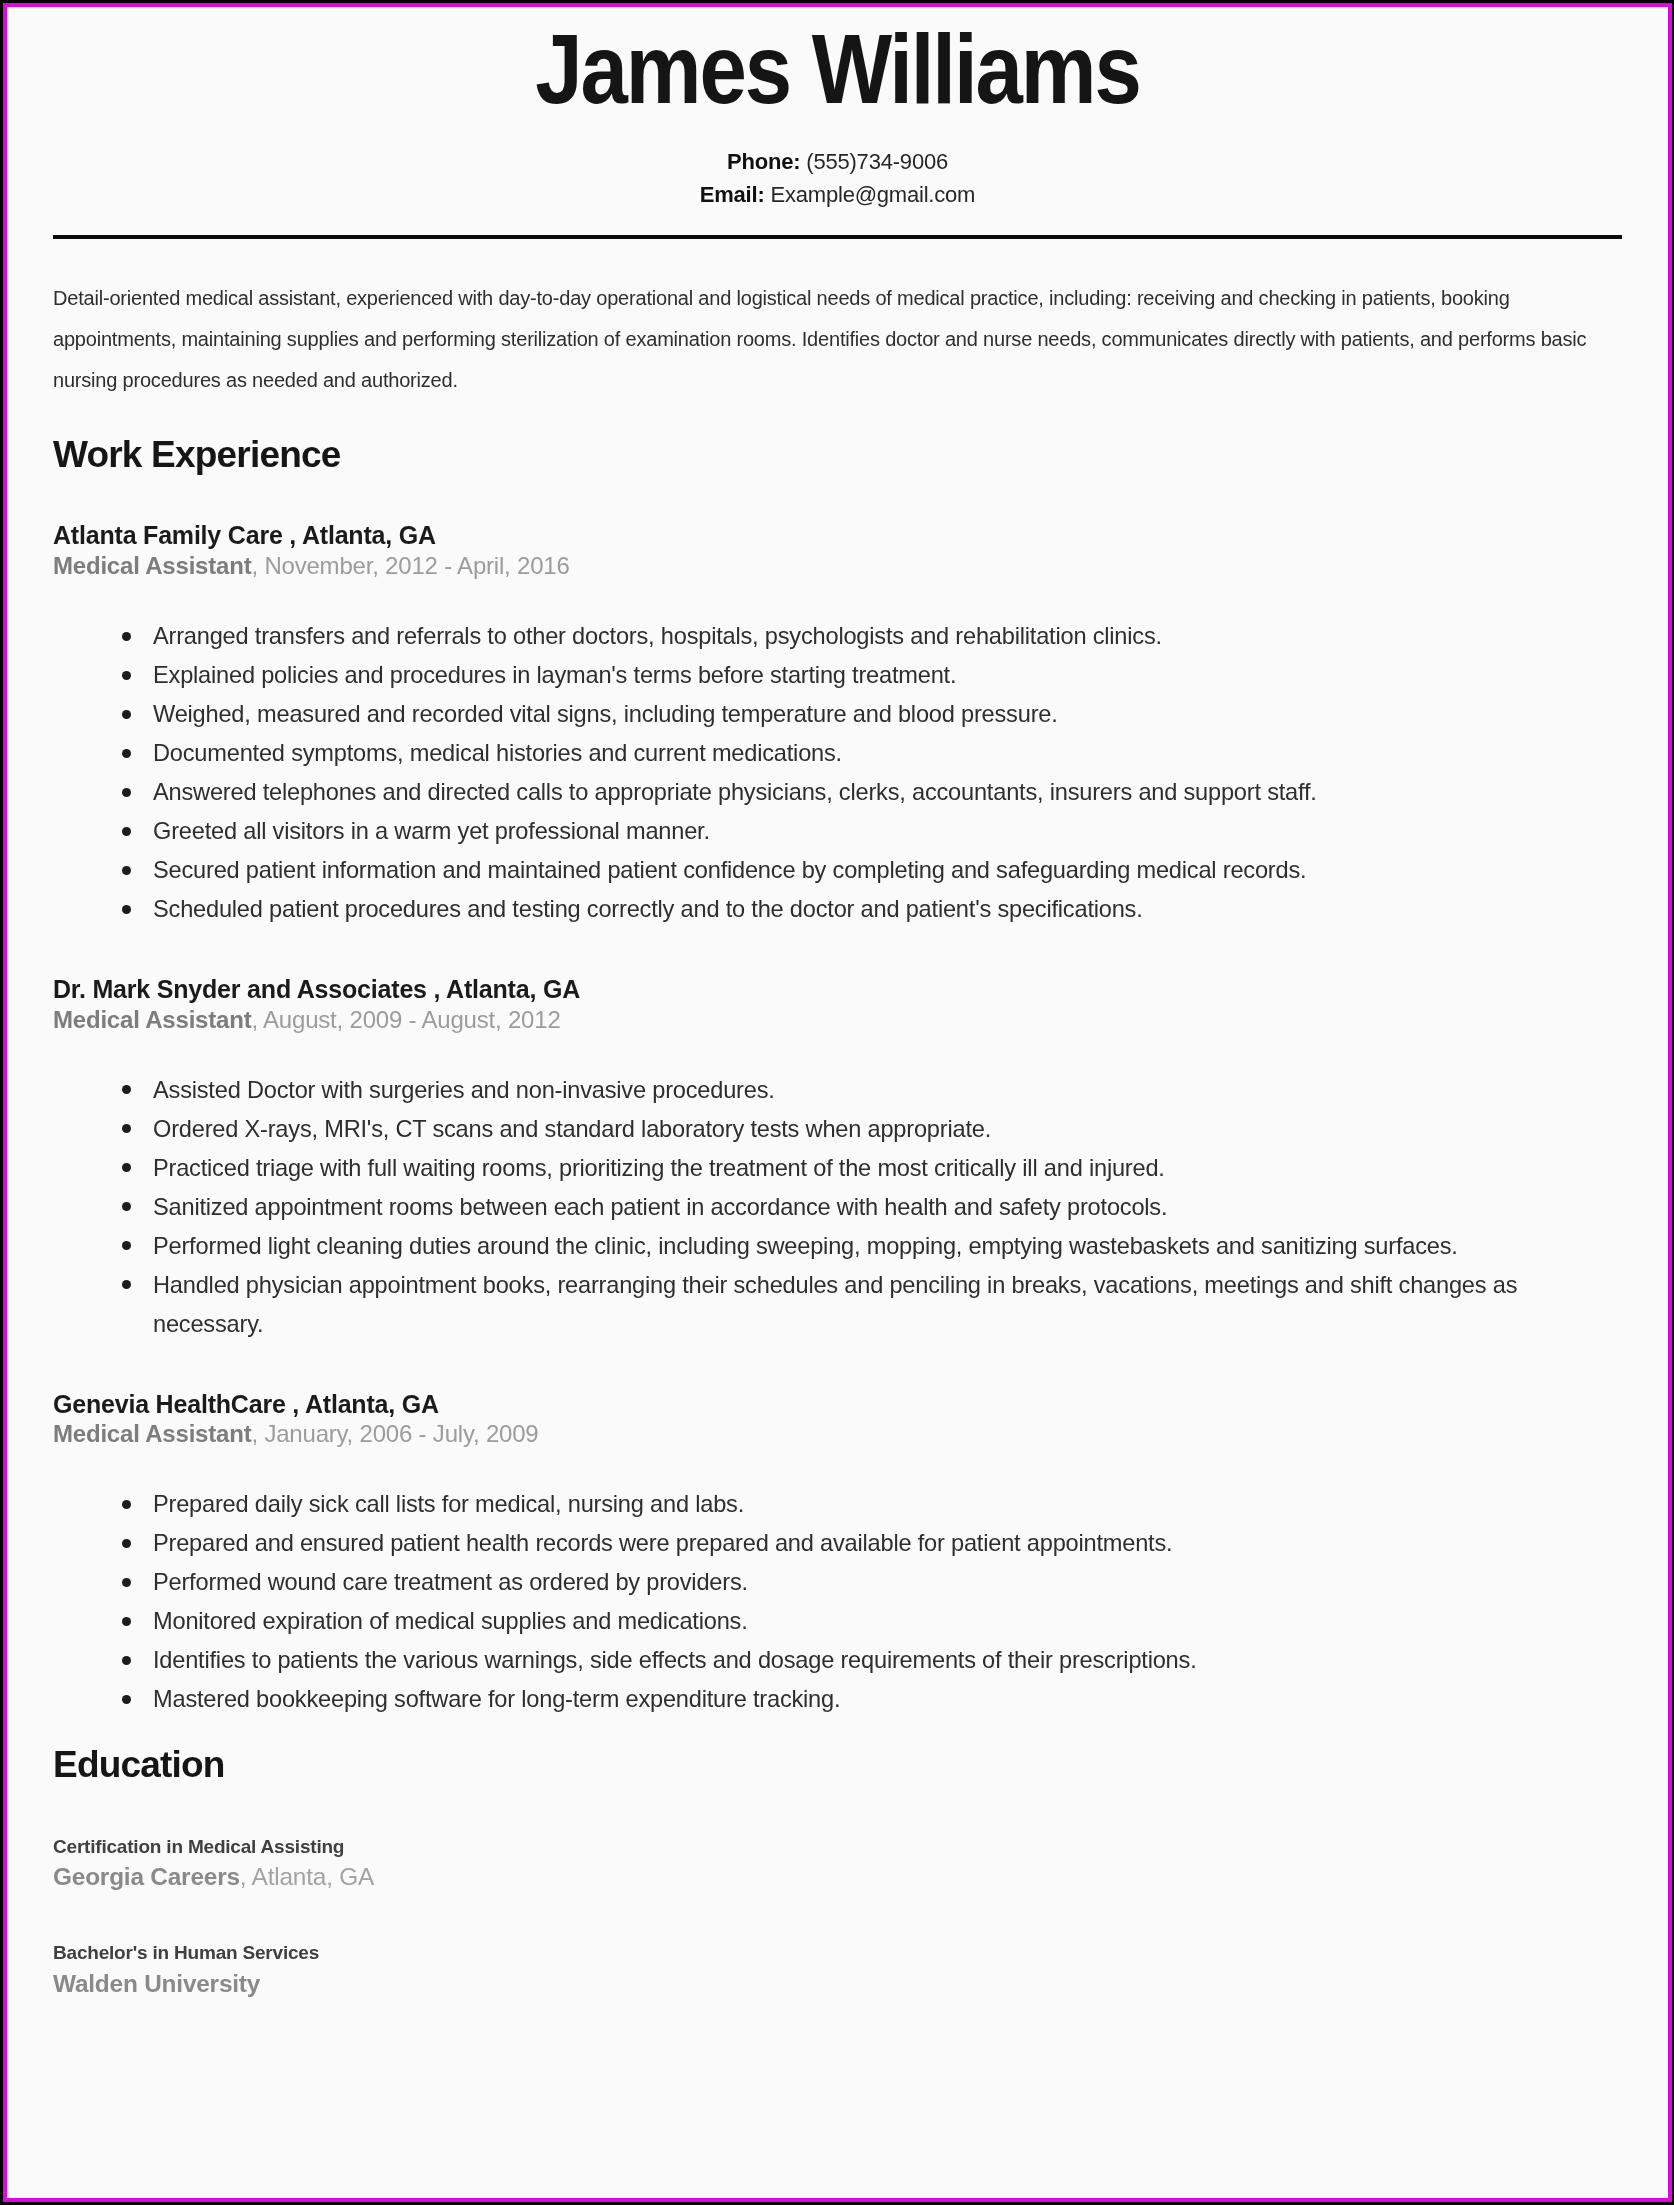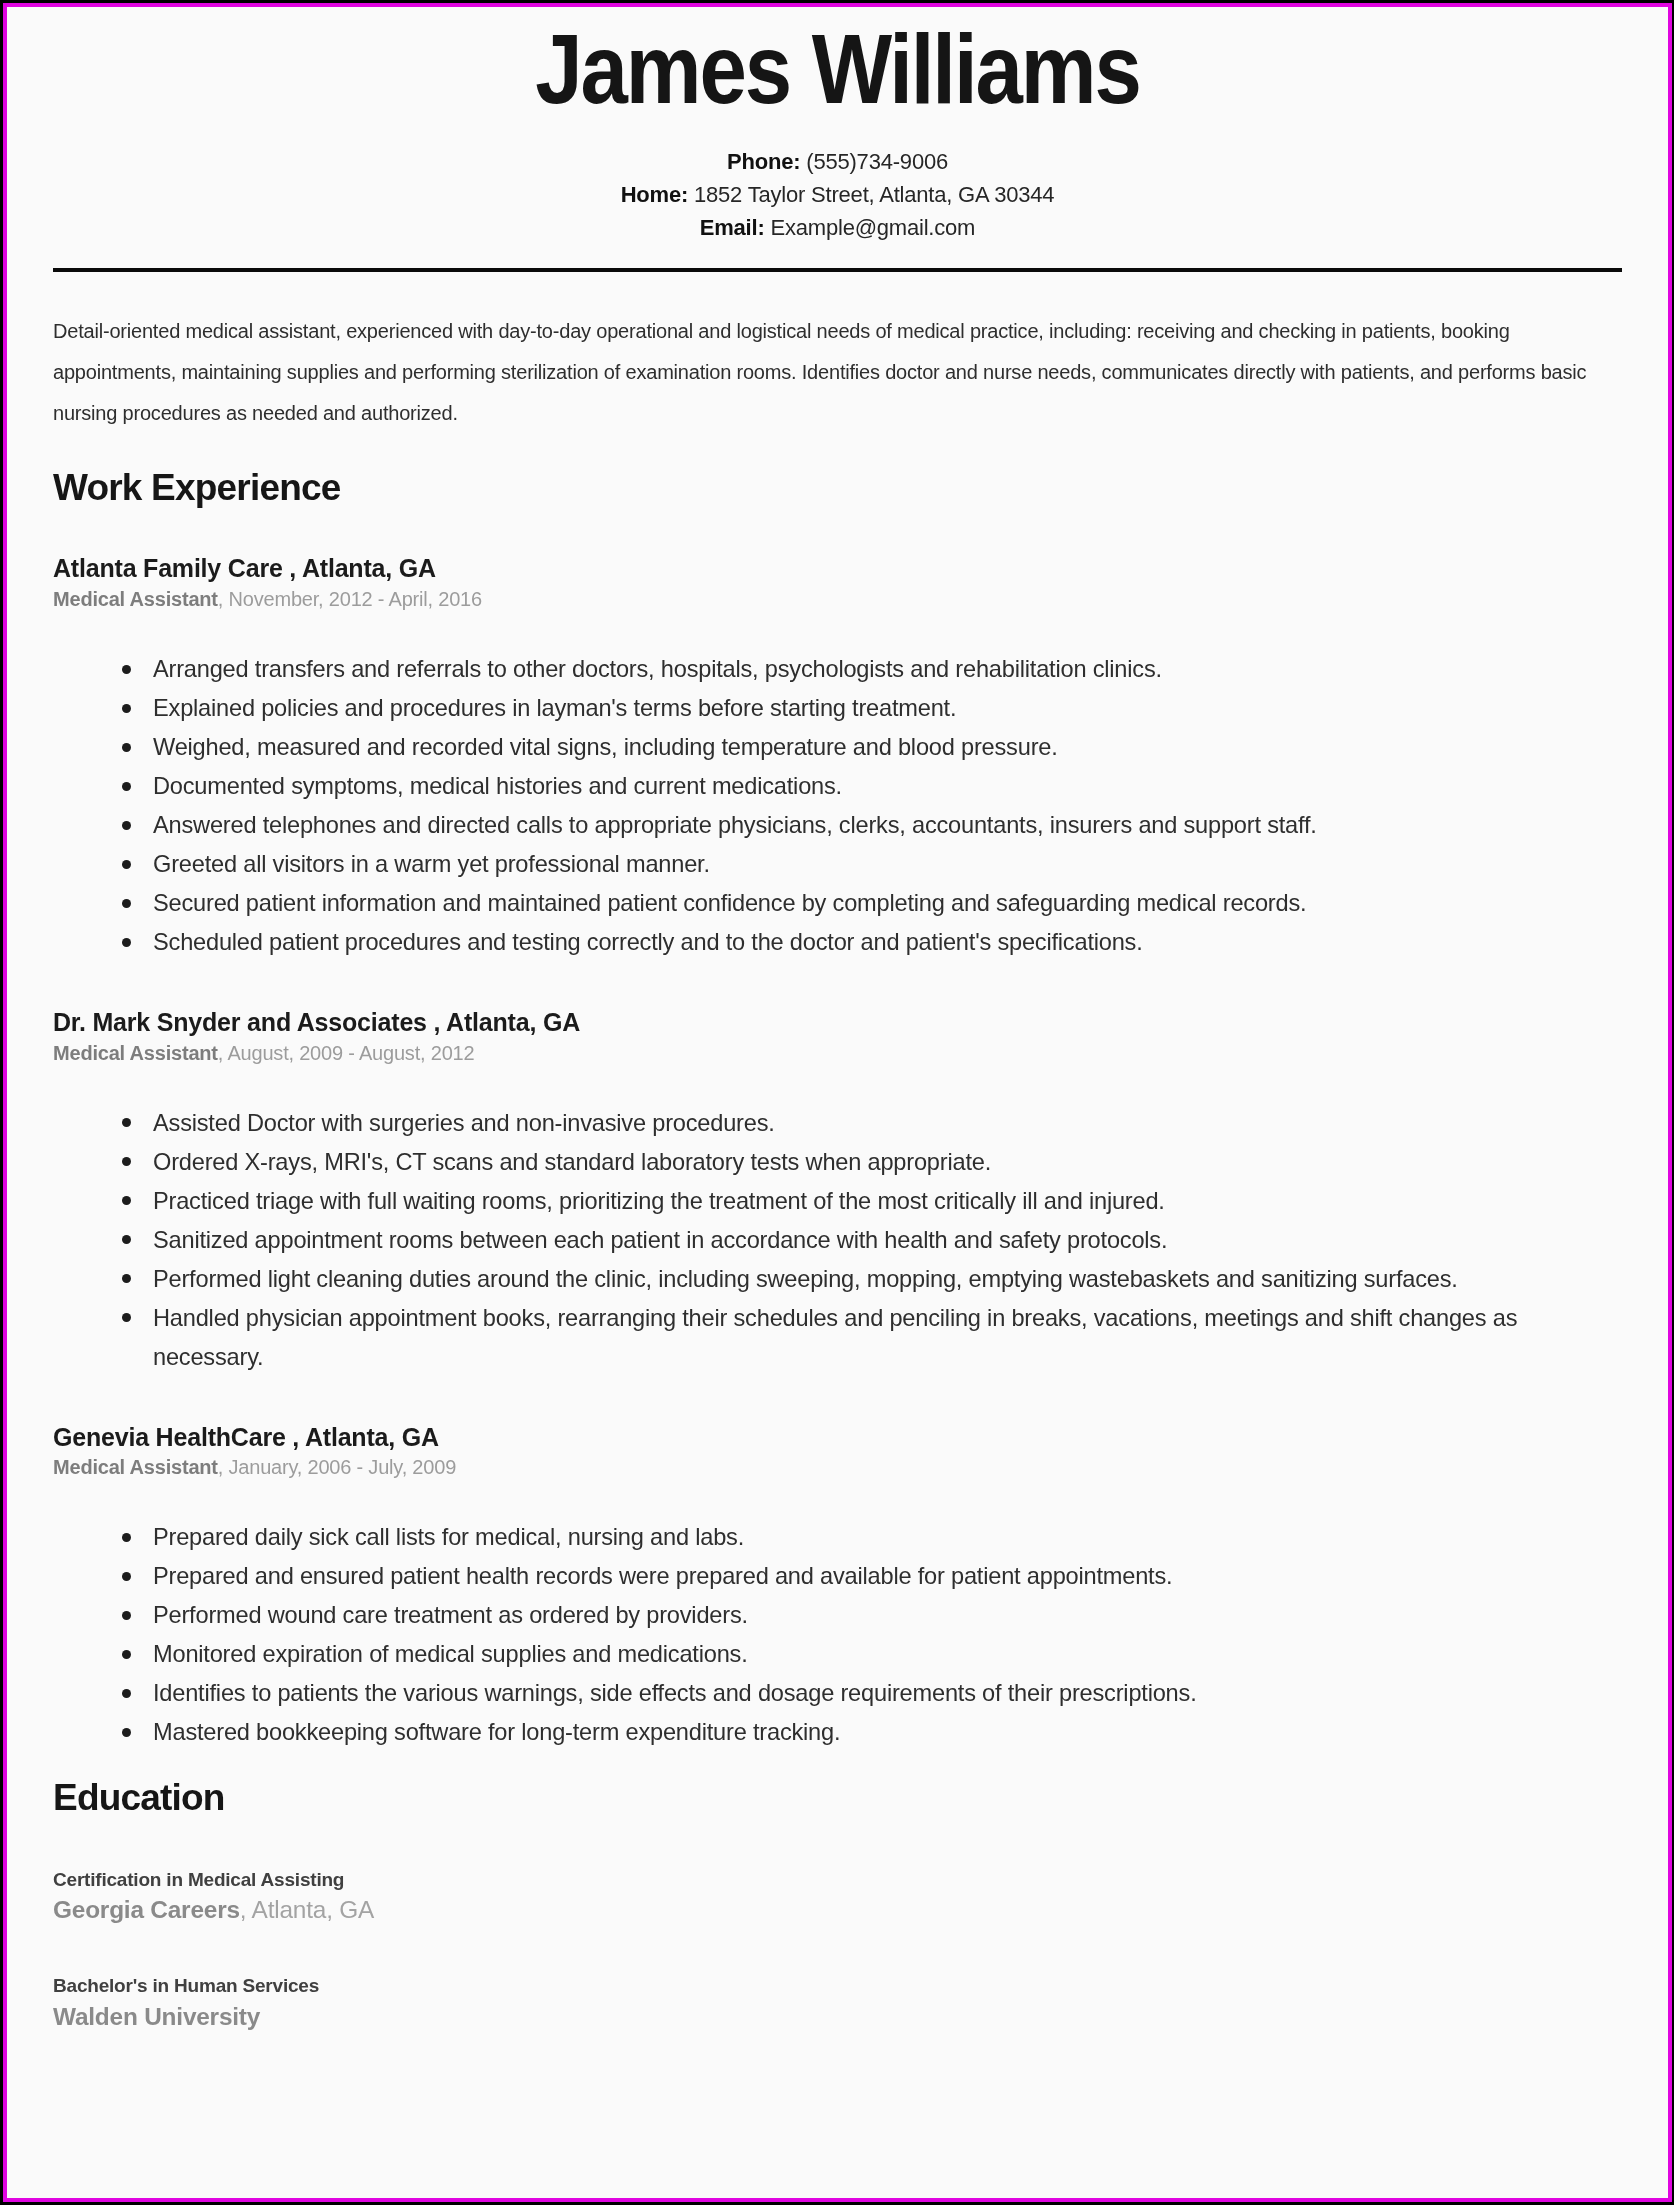--- a/index.html
+++ b/index.html
@@ -72,21 +72,21 @@
   .job-head{
     margin:46px 0 0;
     font-size:25px;
     line-height:29px;
     font-weight:700;
     color:#1b1b1b;
     letter-spacing:-0.2px;
   }
   .job-sub{
     margin:1.6px 0 0;
-    font-size:20px;
+    font-size:24px;
     line-height:28px;
     color:#9c9c9c;
     letter-spacing:-0.2px;
   }
   .role{font-weight:700;color:#7d7d7d}
   ul.bullets{
     list-style:none;
     margin:37px 0 0;
     padding:0 0 0 100px;
     font-size:23.6px;
@@ -125,21 +125,20 @@
 <body>
 
 <div class="frame">
   <div class="page" style="border-color: rgb(224, 5, 224);">
 
     <header>
       <h1 class="name">James Williams</h1>
 
       <div class="contact">
         <div class="contact-line"><span class="clabel">Phone:</span><span> (555)734-9006</span></div>
-        <div class="contact-line"><span class="clabel">Home:</span><span> 1852 Taylor Street, Atlanta, GA 30344</span></div>
         <div class="contact-line"><span class="clabel">Email:</span><span> Example@gmail.com</span></div>
       </div>
     </header>
 
     <div class="rule"></div>
 
     <p class="summary-text">Detail-oriented medical assistant, experienced with day-to-day operational and logistical needs of medical practice, including: receiving and checking in patients, booking appointments, maintaining supplies and performing sterilization of examination rooms. Identifies doctor and nurse needs, communicates directly with patients, and performs basic nursing procedures as needed and authorized.</p>
 
     <h2 class="work-h">Work Experience</h2>
 

